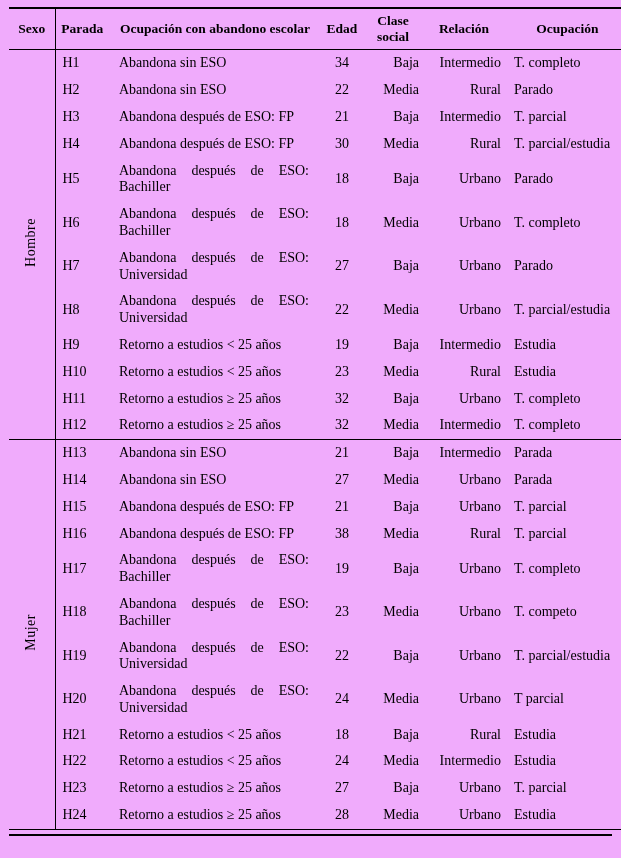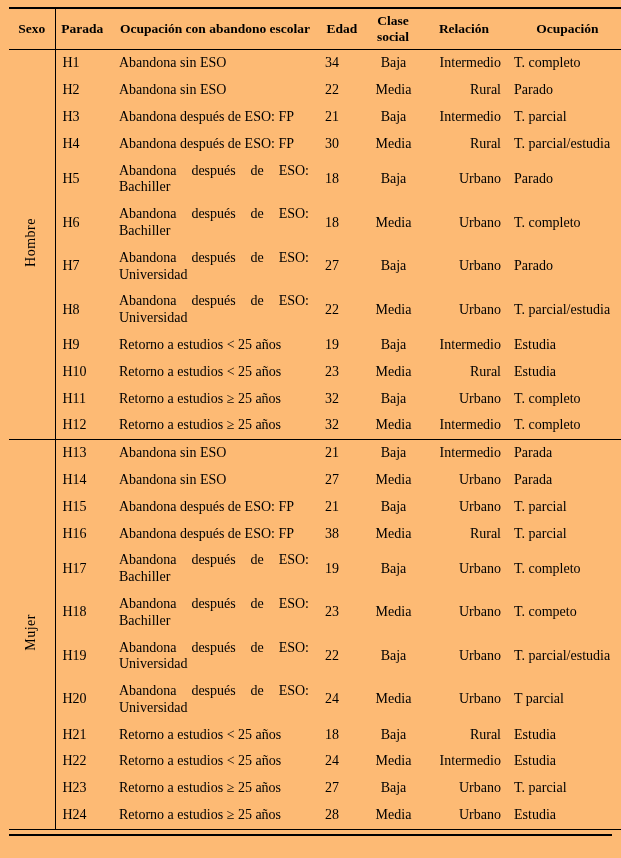--- a/index.html
+++ b/index.html
@@ -6,21 +6,21 @@
   body {
     font-family: "Liberation Serif", "DejaVu Serif", serif;
     color: #000;
     -webkit-font-smoothing: antialiased;
   }
   .page {
     width: 621px;
     height: 858px;
     box-sizing: border-box;
     padding: 7px 9px 0 9px;
-    background: #fdba74;
+    background: #f0abfc;
     overflow: hidden;
   }
   table {
     width: 100%;
     border-collapse: collapse;
     table-layout: fixed;
     border-top: 2px solid #000;
     font-size: 14px;
     line-height: 1.2;
   }
@@ -37,22 +37,22 @@
   td.sexo-cell { text-align: center; padding: 0; }
   .vlabel {
     display: inline-block;
     writing-mode: vertical-rl;
     transform: rotate(180deg);
     font-size: 14px;
     letter-spacing: 0.5px;
   }
   td.cell-perfil    { padding-left: 7px; text-align: left; }
   td.cell-relacion  { text-align: justify; padding-left: 10px; padding-right: 12px; }
-  td.cell-edad      { }
-  td.cell-clase     { text-align: center; padding-left: 5px; }
+  td.cell-edad      { text-align: center; }
+  td.cell-clase     { text-align: right; padding-left: 5px; }
   td.cell-habitat   { text-align: right; padding-left: 6px; }
   td.cell-ocupacion { text-align: left; padding-left: 9px; }
   tbody#tbody-mujer tr:first-child td { border-top: 1px solid #000; }
   table { border-bottom: 1px solid #000; }
   .bottom-rule {
     border-top: 2px solid #000;
     margin-top: 4px;
     height: 0;
   }
 </style>

